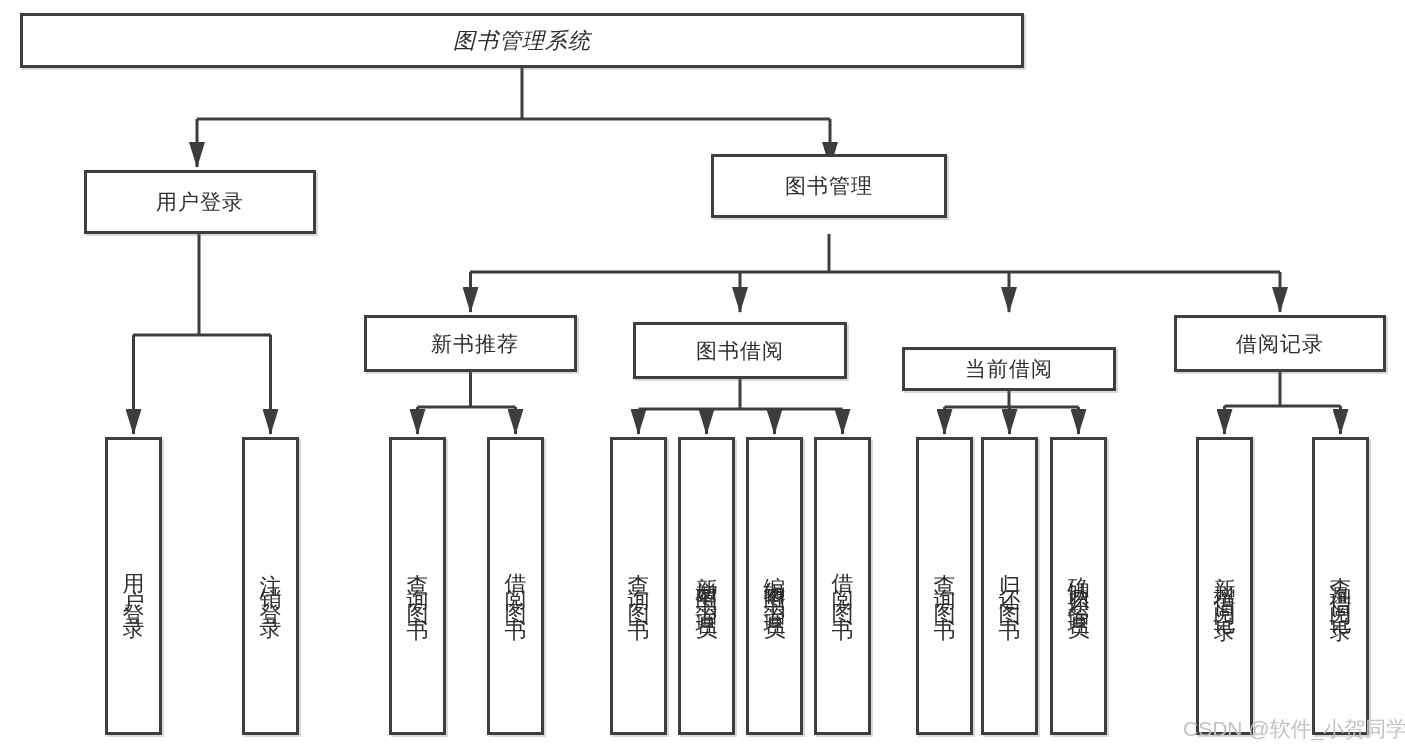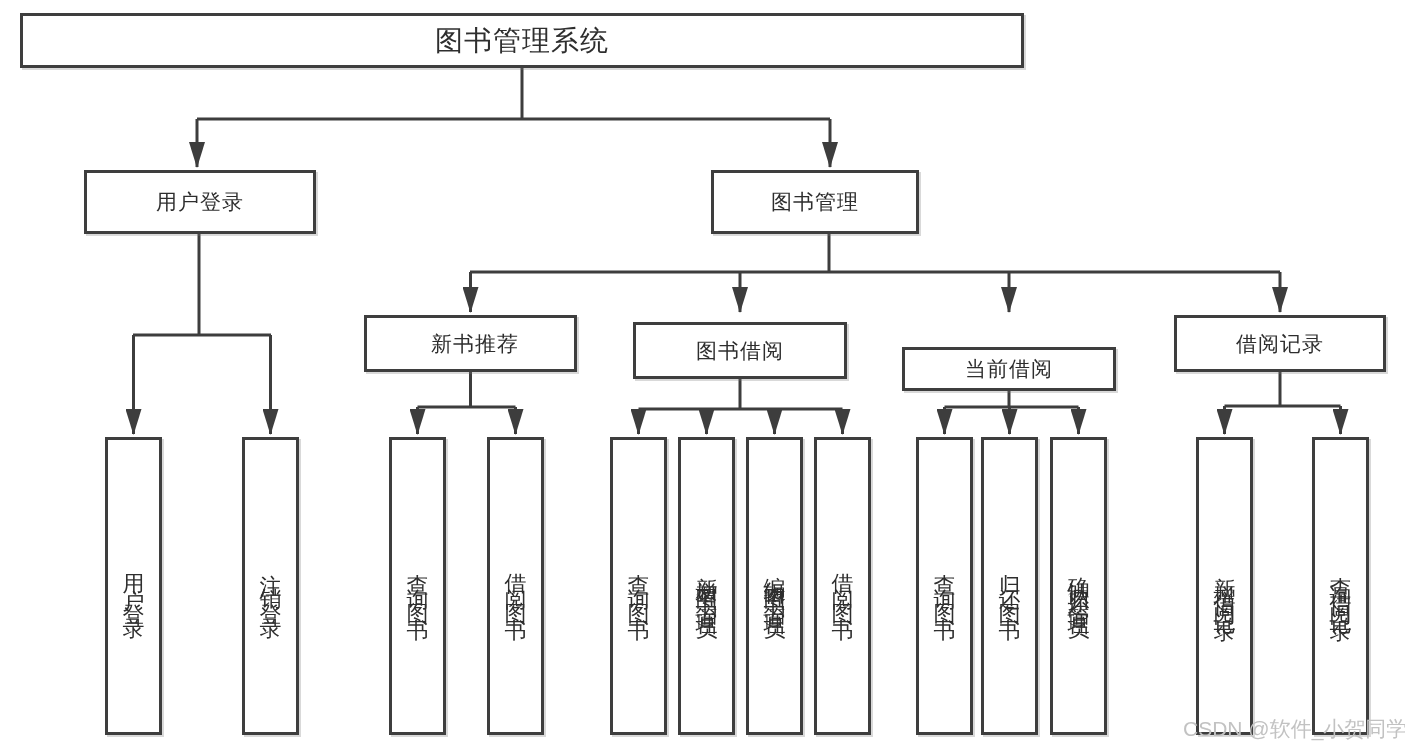--- a/index.html
+++ b/index.html
@@ -34,21 +34,22 @@
     justify-content: center;
     z-index: 2;
     color: #2e2e2e;
   }
   .node .hlabel {
     font-size: 21px;
     letter-spacing: 1px;
     white-space: nowrap;
   }
   .node.root .hlabel {
-    font-size: 28px;
+    font-size: 22px;
+    font-style: italic;
   }
   .node.leaf {
     width: 57px;
     top: 437px;
     height: 298px;
   }
   .vlabel {
     writing-mode: vertical-rl;
     text-orientation: mixed;
     font-size: 22px;
@@ -140,21 +141,21 @@
     </g>
   </svg>
 
   <div class="node root" style="left:20px; top:13px; width:1004px; height:55px;">
     <span class="hlabel">图书管理系统</span>
   </div>
 
   <div class="node" style="left:84px; top:170px; width:232px; height:64px;">
     <span class="hlabel">用户登录</span>
   </div>
-  <div class="node" style="left:711px; top:170px; width:208px; height:64px;">
+  <div class="node" style="left:711px; top:154px; width:236px; height:64px;">
     <span class="hlabel">图书管理</span>
   </div>
 
   <div class="node" style="left:364px; top:315px; width:213px; height:57px;padding-left:9px;">
     <span class="hlabel">新书推荐</span>
   </div>
   <div class="node" style="left:633px; top:322px; width:214px; height:57px;">
     <span class="hlabel">图书借阅</span>
   </div>
   <div class="node" style="left:902px; top:315px; width:214px; height:44px;margin-top:32px;">

